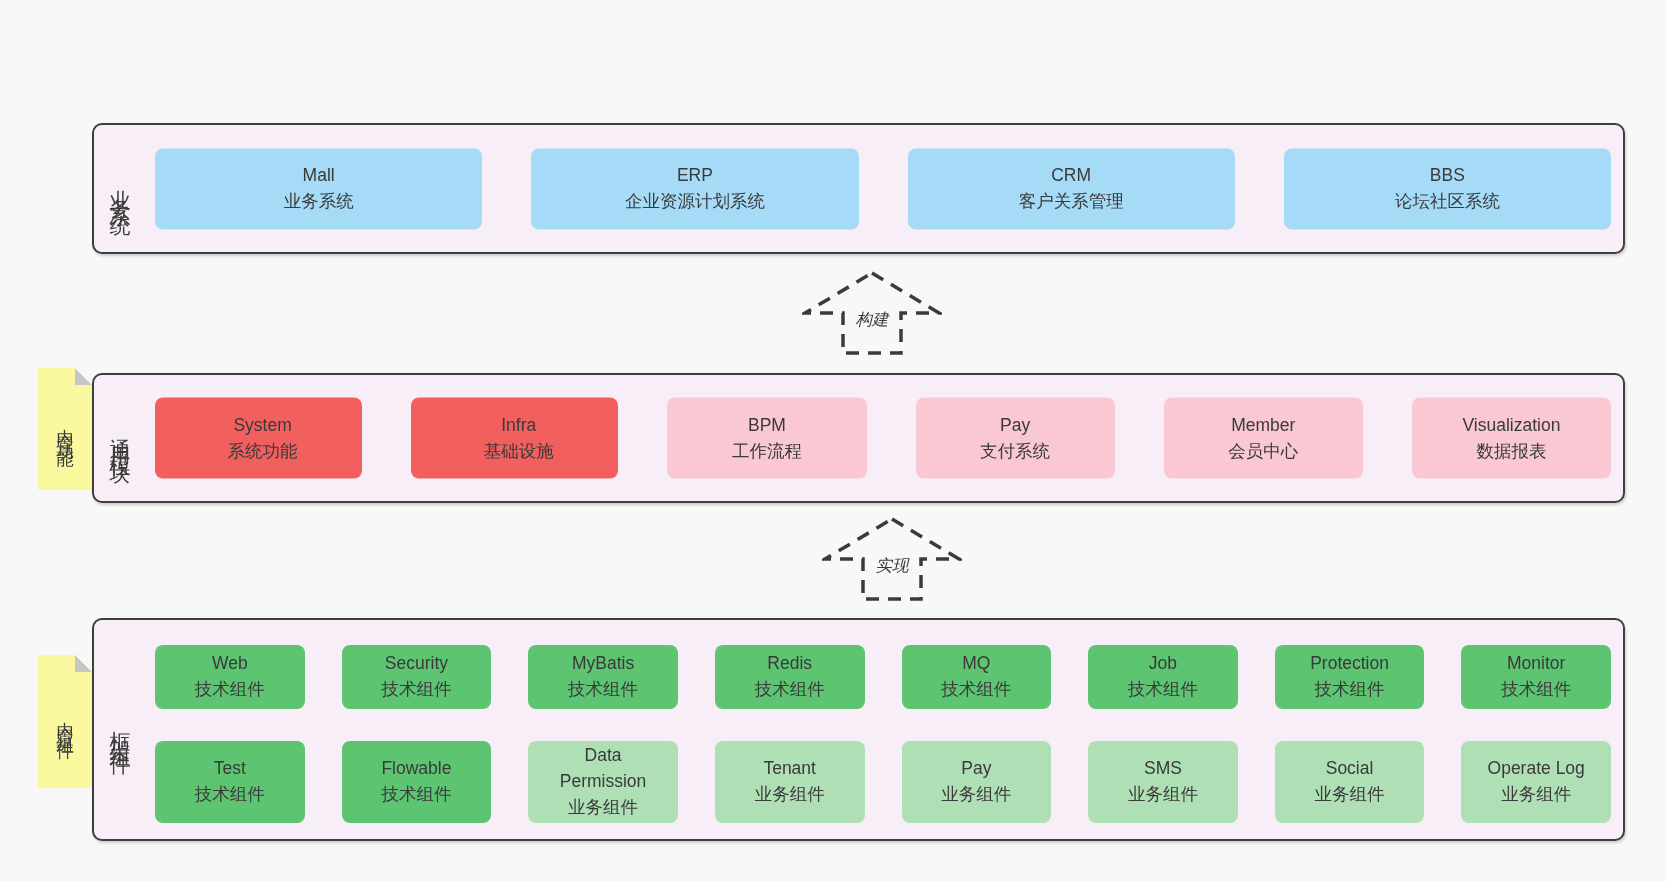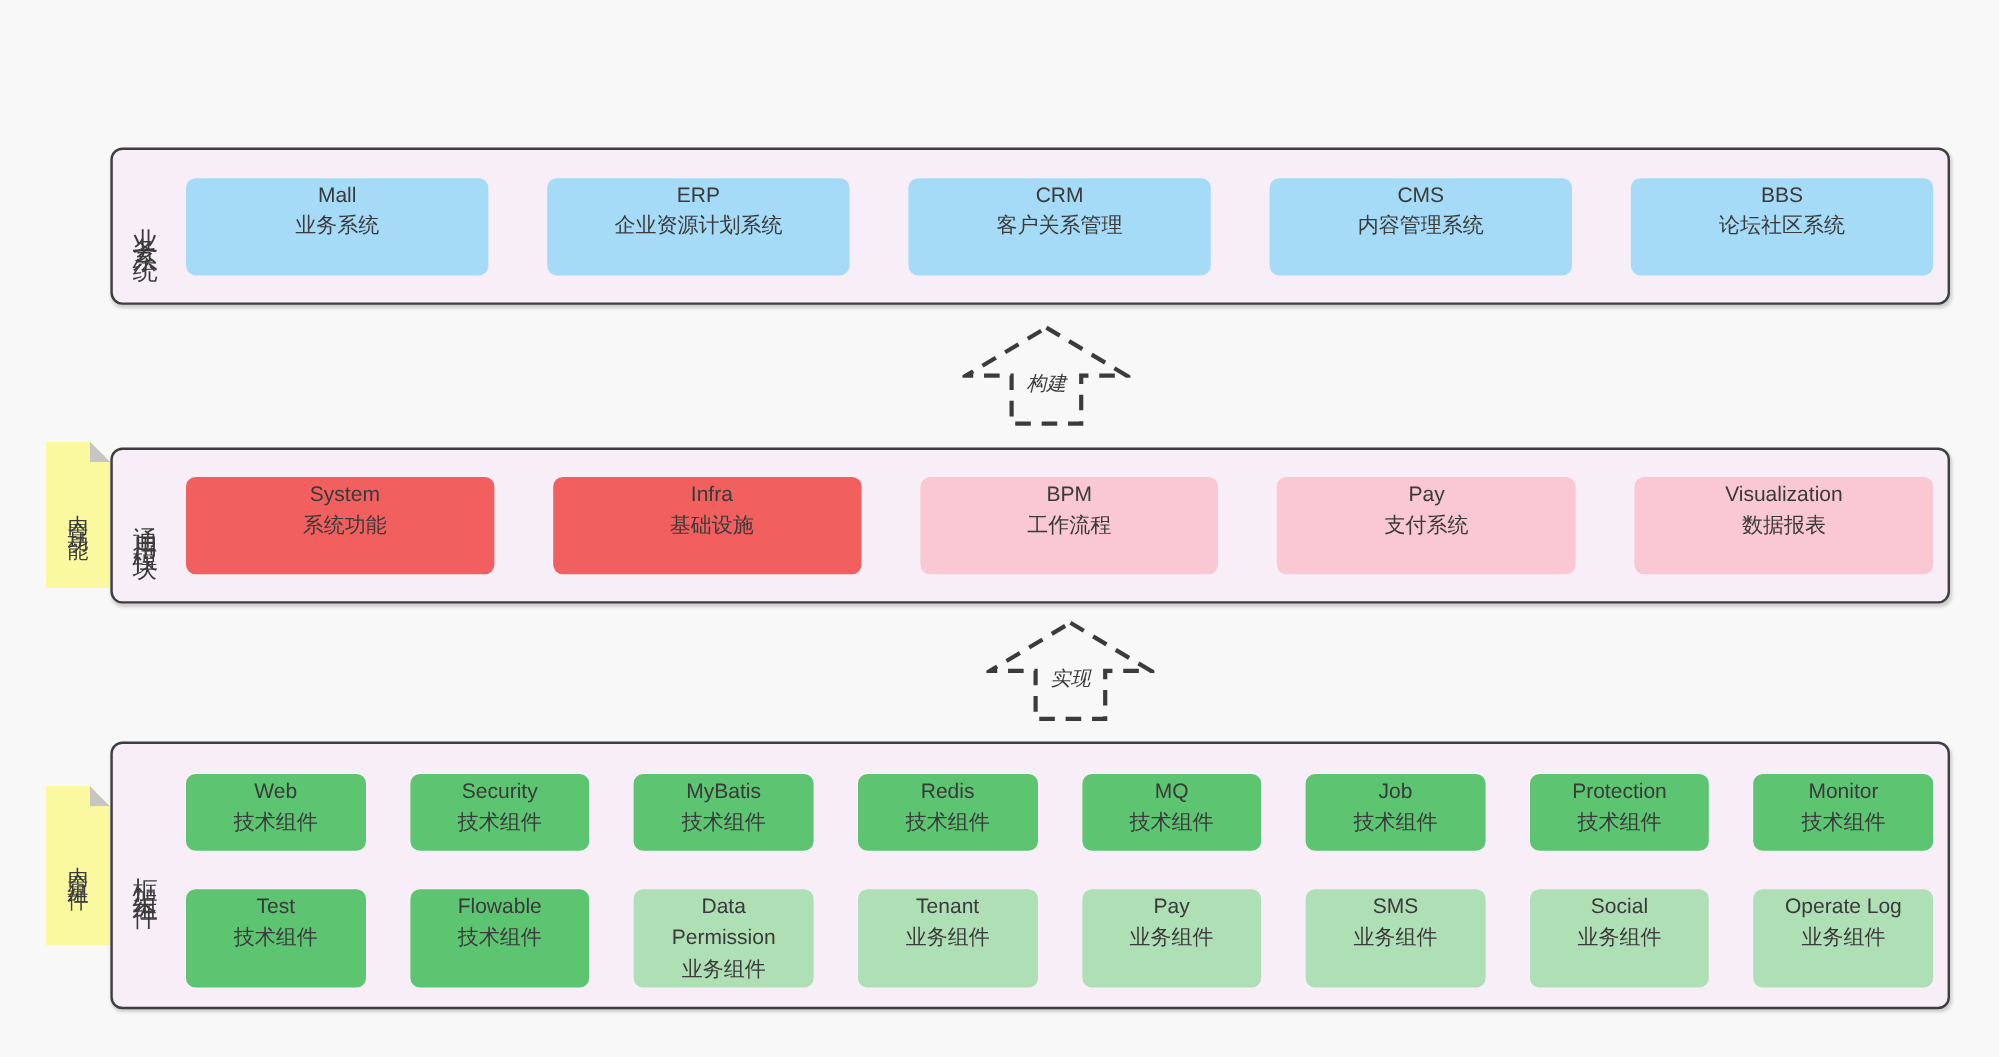--- a/index.html
+++ b/index.html
@@ -29,21 +29,21 @@
   .box-row{
     position:absolute;left:61px;right:12px;top:50%;transform:translateY(-50%);
     display:flex;gap:49px;
   }
   .rows-wrap{
     position:absolute;left:61px;right:12px;top:25px;bottom:16px;
     display:flex;flex-direction:column;gap:32px;
   }
   .sub-row{flex:1;display:flex;gap:37px;}
   .box{
-    flex:1;display:flex;flex-direction:column;align-items:center;
+    flex:1;display:flex;flex-direction:column;align-items:center;justify-content:center;
     border-radius:8px;text-align:center;
     font-size:17.5px;line-height:1.48;color:#3a3a3a;
     padding:2px 12px;box-sizing:border-box;
   }
   .box-row .box{height:81px;}
   .box-blue{background:#a6dbf7;}
   .box-red{background:#f15f5f;padding-left:20px;}
   .box-pink{background:#f9c8d2;}
   .box-green{background:#5dc472;}
   .box-lightgreen{background:#afdfb5;}
@@ -98,24 +98,20 @@
       </div>
       <div class="box box-blue">
         <div class="box-name">ERP</div>
         <div class="box-desc">企业资源计划系统</div>
       </div>
       <div class="box box-blue">
         <div class="box-name">CRM</div>
         <div class="box-desc">客户关系管理</div>
       </div>
       <div class="box box-blue">
-        <div class="box-name">CMS</div>
-        <div class="box-desc">内容管理系统</div>
-      </div>
-      <div class="box box-blue">
         <div class="box-name">BBS</div>
         <div class="box-desc">论坛社区系统</div>
       </div>
     </div>
 </div>
 
 <div class="arrow" id="arrow-build">
   <svg viewBox="0 0 140 86" aria-hidden="true">
     <path d="M70 3 L137 43 L99 43 L99 83 L41 83 L41 43 L3 43 Z"></path>
   </svg>
@@ -135,20 +131,24 @@
       </div>
       <div class="box box-pink">
         <div class="box-name">BPM</div>
         <div class="box-desc">工作流程</div>
       </div>
       <div class="box box-pink">
         <div class="box-name">Pay</div>
         <div class="box-desc">支付系统</div>
       </div>
       <div class="box box-pink">
+        <div class="box-name">Member</div>
+        <div class="box-desc">会员中心</div>
+      </div>
+      <div class="box box-pink">
         <div class="box-name">Visualization</div>
         <div class="box-desc">数据报表</div>
       </div>
     </div>
 </div>
 
 <div class="arrow" id="arrow-implement">
   <svg viewBox="0 0 140 86" aria-hidden="true">
     <path d="M70 3 L137 43 L99 43 L99 83 L41 83 L41 43 L3 43 Z"></path>
   </svg>

